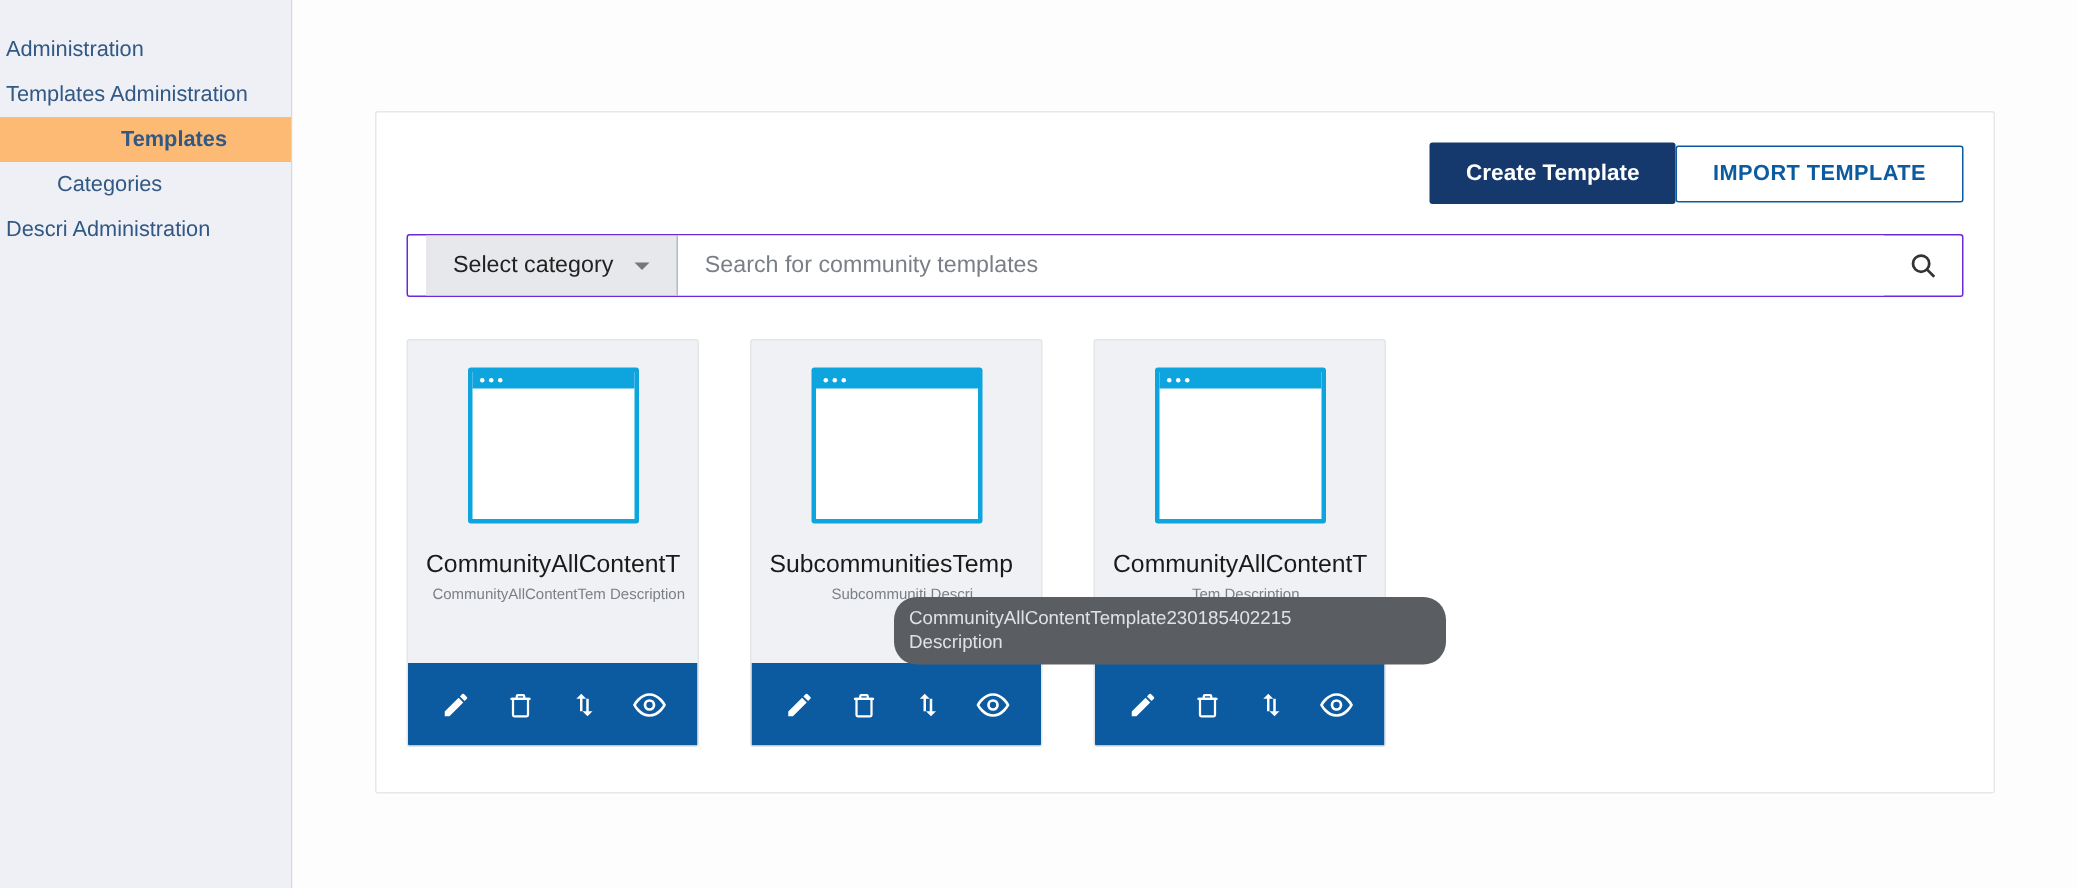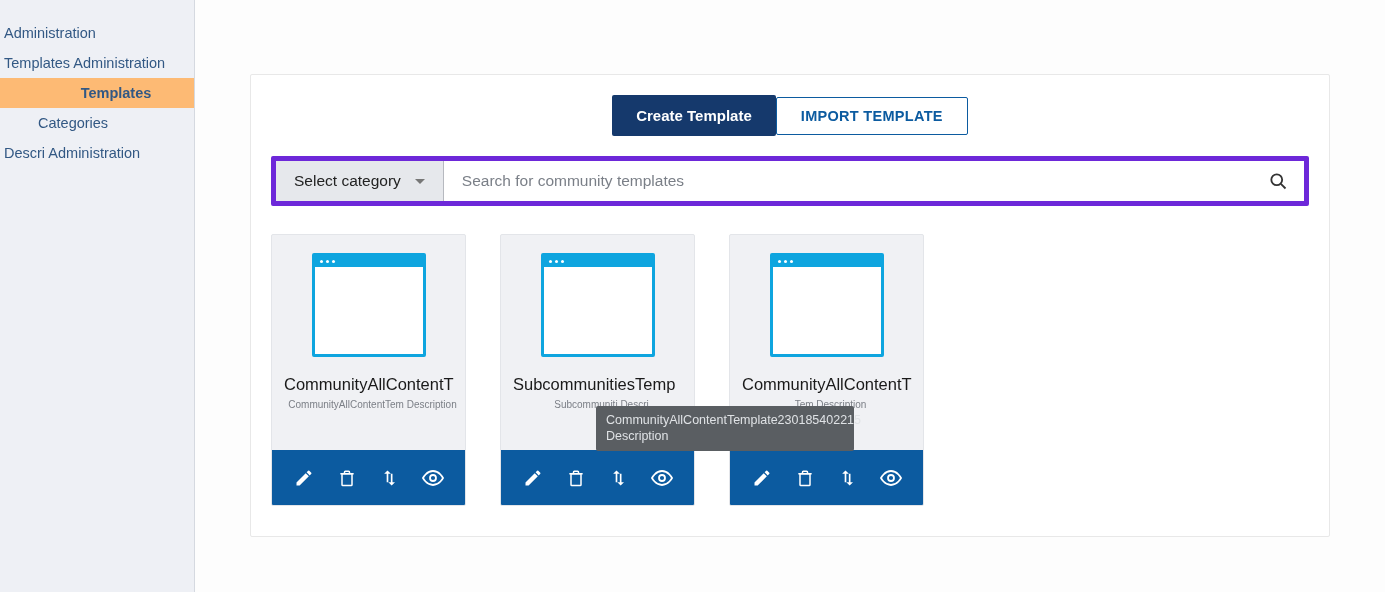--- a/index.html
+++ b/index.html
@@ -48,21 +48,21 @@
       padding: 74px 55px 20px 55px;
     }
     .panel {
       background: #fff;
       border: 1px solid #e8e8e8;
       border-radius: 2px;
       padding: 20px 20px 30px 20px;
     }
     .toolbar {
       display: flex;
-      justify-content: center;
+      justify-content: flex-end;
       align-items: center;
       margin-bottom: 20px;
     }
     .btn-primary {
       background: #15396c;
       color: #fff;
       border: none;
       padding: 12px 24px;
       font-size: 15px;
       font-weight: 600;
@@ -75,23 +75,24 @@
       border: 1px solid #0c5ba0;
       padding: 10px 24px;
       font-size: 14.5px;
       font-weight: 600;
       border-radius: 2px;
       cursor: pointer;
       letter-spacing: 0.3px;
     }
     .filter-bar {
       display: flex;
-      border: 5px solid #6d28d9;
+      border: 1px solid #6d28d9;
       border-radius: 2px;
       margin-bottom: 28px;
+      padding-left: 12px;
     }
     .category-select {
       display: flex;
       align-items: center;
       gap: 14px;
       background: #e6e8ec;
       border-right: 1px solid #b6b9bf;
       padding: 11px 18px;
       font-size: 15.5px;
       color: #222;
@@ -203,25 +204,25 @@
       align-items: center;
       justify-content: center;
     }
     .tooltip {
       position: absolute;
       background: #5a5e62;
       color: #dfe2e5;
       font-size: 12.5px;
       line-height: 1.3;
       padding: 6px 10px;
-      border-radius: 2px;
+      border-radius: 15px;
       pointer-events: none;
       left: 325px;
       top: 172px;
-      width: 258px;
+      width: 368px;
     }
   </style>
 </head>
 <body>
 
 <div class="app">
   <nav class="sidebar">
     <div class="nav-item">Administration</div>
     <div class="nav-item">Templates Administration</div>
     <div class="nav-item level-2 active">Templates</div>

